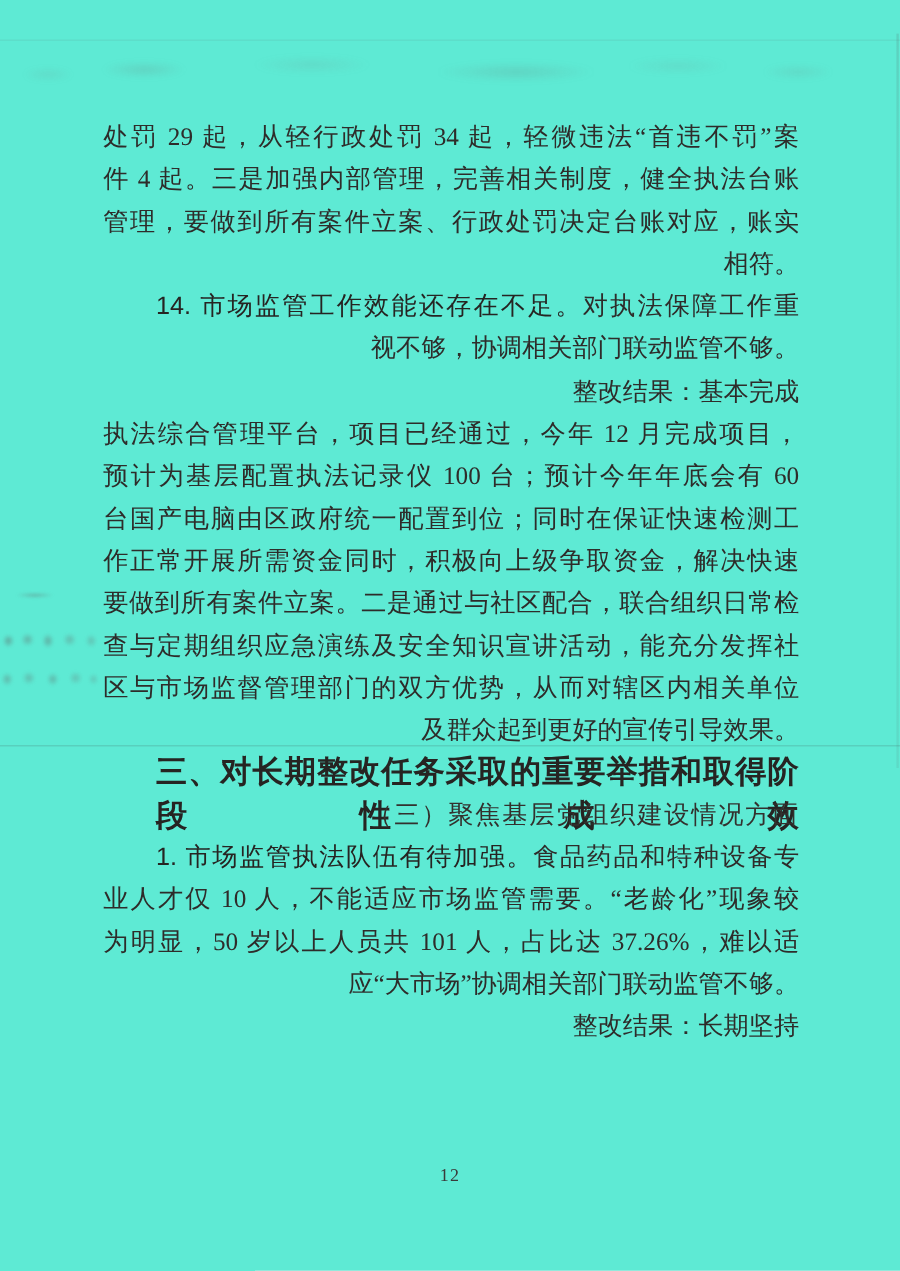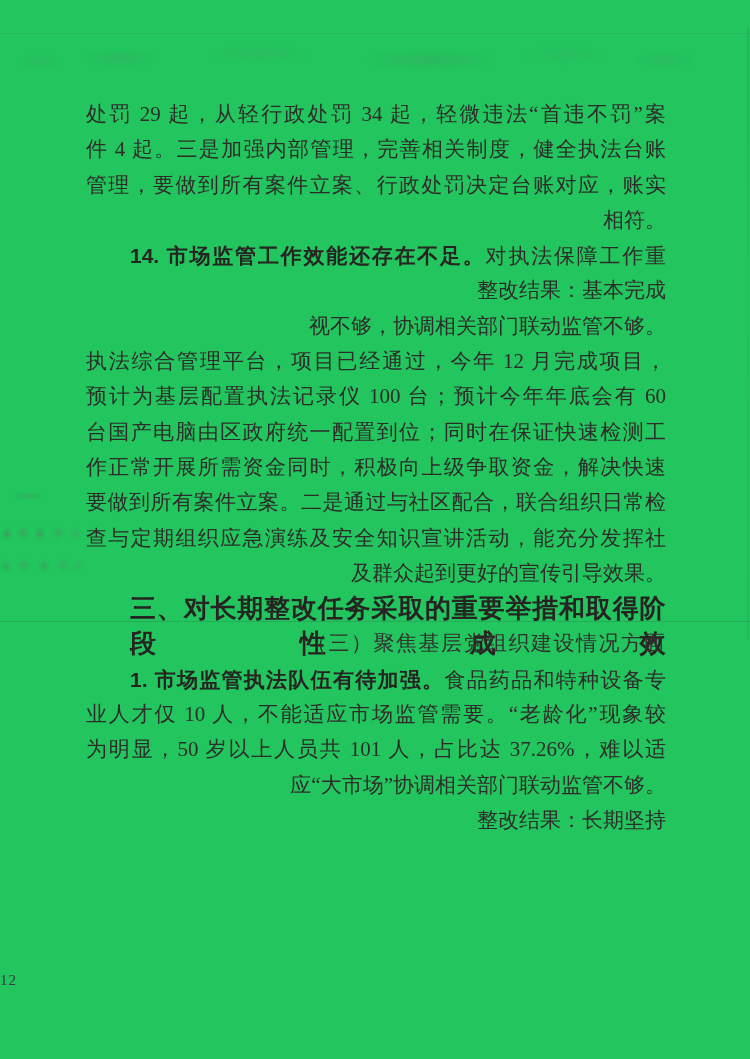--- a/index.html
+++ b/index.html
@@ -1,21 +1,21 @@
 <!DOCTYPE html>
 <html><head>
 <meta charset="utf-8">
 <style>
   html, body { margin: 0; padding: 0; background: #e9e9e9; }
   .page {
     position: relative;
     width: 750px;
     height: 1059px;
     margin: 0 auto;
-    background: #22c55e;
+    background: #5eead4;
     overflow: hidden;
     font-family: "Liberation Serif", "DejaVu Serif", serif;
   }
   
   .text-block {
     position: absolute;
     left: 86px;
     top: 97px;
     width: 580px;
   }
@@ -26,21 +26,21 @@
     color: #2e2c2a;
     text-align: right;
     white-space: normal;
   }
   .line.just {
     text-align: justify;
     text-align-last: justify;
   }
   .line.indent { padding-left: 44px; }
   .lead {
-    font-weight: 700;
+    font-weight: 400;
     font-family: "Liberation Sans", "DejaVu Sans", sans-serif;
     color: #262422;
     margin-top: 40px;
   }
   .line.heading {
     font-weight: 700;
     font-family: "Liberation Sans", "DejaVu Sans", sans-serif;
     font-size: 26px;
     color: #262422;
     letter-spacing: 0.5px;
@@ -48,21 +48,21 @@
   .line.subheading {
     letter-spacing: 1.5px;
     color: #33312e;
   }
   
   .page-number {
     position: absolute;
     top: 972px;
     left: 0;
     width: 100%;
-    text-align: left;
+    text-align: center;
     font-size: 15px;
     letter-spacing: 1px;
     color: #3a3a3a;
   }
   
   .hairline-top {
     position: absolute; top: 33px; left: 0;
     width: 750px; height: 1px;
     background: rgba(90,90,90,0.10);
   }
@@ -128,28 +128,29 @@
   <div class="bleed bleed-smudge"></div>
   <div class="bleed bleed-a"></div>
   <div class="bleed bleed-b"></div>
 
   <div class="text-block">
       <div class="line just"><span>处罚 29 起，从轻行政处罚 34 起，轻微违法“首违不罚”案</span></div>
       <div class="line just"><span>件 4 起。三是加强内部管理，完善相关制度，健全执法台账</span></div>
       <div class="line just"><span>管理，要做到所有案件立案、行政处罚决定台账对应，账实</span></div>
       <div class="line"><span>相符。</span></div>
       <div class="line indent just"><span class="lead">14. 市场监管工作效能还存在不足。</span><span>对执法保障工作重</span></div>
+      <div class="line"><span>视不够，协调相关部门联动监管不够。</span></div>
       <div class="line indent"><span>整改结果：基本完成</span></div>
-      <div class="line"><span>视不够，协调相关部门联动监管不够。</span></div>
       <div class="line just"><span>执法综合管理平台，项目已经通过，今年 12 月完成项目，</span></div>
       <div class="line just"><span>预计为基层配置执法记录仪 100 台；预计今年年底会有 60</span></div>
       <div class="line just"><span>台国产电脑由区政府统一配置到位；同时在保证快速检测工</span></div>
       <div class="line just"><span>作正常开展所需资金同时，积极向上级争取资金，解决快速</span></div>
       <div class="line just"><span>要做到所有案件立案。二是通过与社区配合，联合组织日常检</span></div>
       <div class="line just"><span>查与定期组织应急演练及安全知识宣讲活动，能充分发挥社</span></div>
+      <div class="line just"><span>区与市场监督管理部门的双方优势，从而对辖区内相关单位</span></div>
       <div class="line"><span>及群众起到更好的宣传引导效果。</span></div>
       <div class="line indent just heading"><span>三、对长期整改任务采取的重要举措和取得阶段性成效</span></div>
       <div class="line indent subheading"><span>（三）聚焦基层党组织建设情况方面</span></div>
       <div class="line indent just"><span class="lead">1. 市场监管执法队伍有待加强。</span><span>食品药品和特种设备专</span></div>
       <div class="line just"><span>业人才仅 10 人，不能适应市场监管需要。“老龄化”现象较</span></div>
       <div class="line just"><span>为明显，50 岁以上人员共 101 人，占比达 37.26%，难以适</span></div>
       <div class="line"><span>应“大市场”协调相关部门联动监管不够。</span></div>
       <div class="line indent"><span>整改结果：长期坚持</span></div>
     </div>
 

